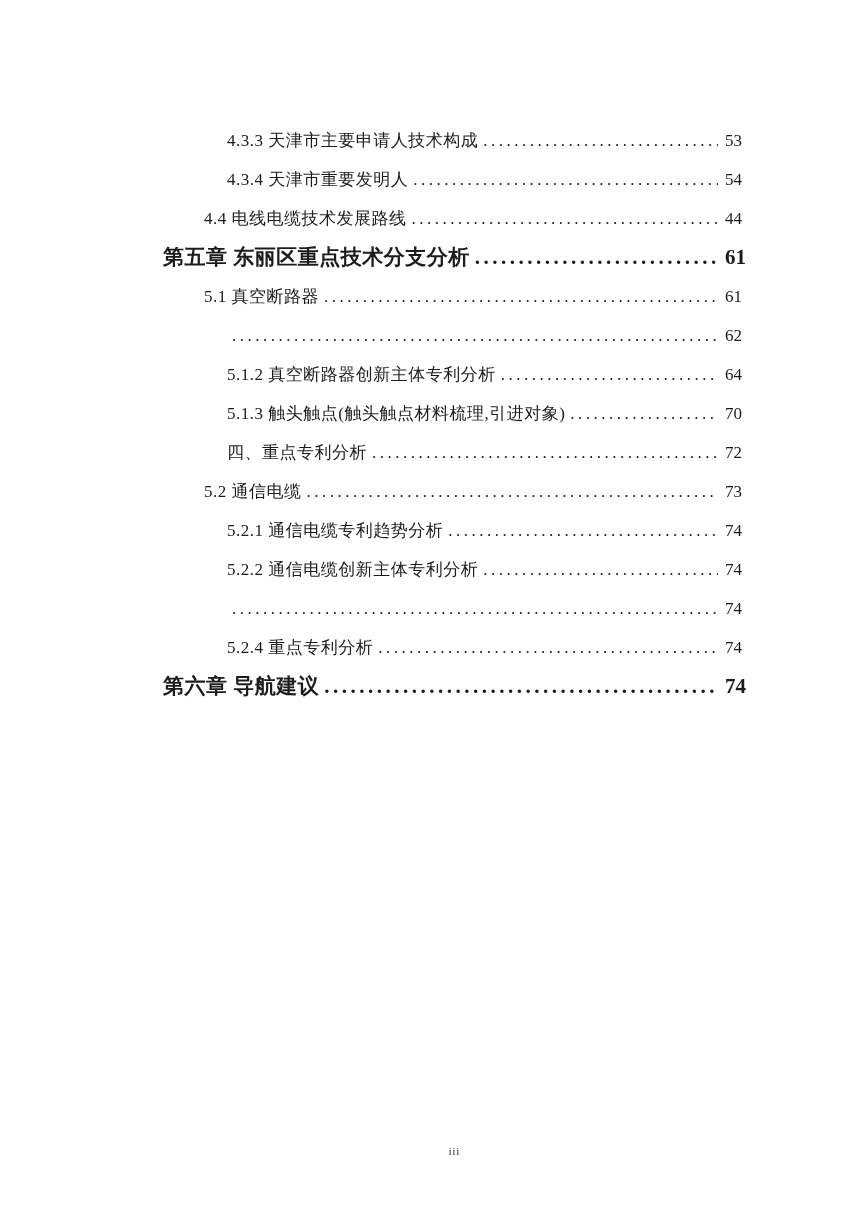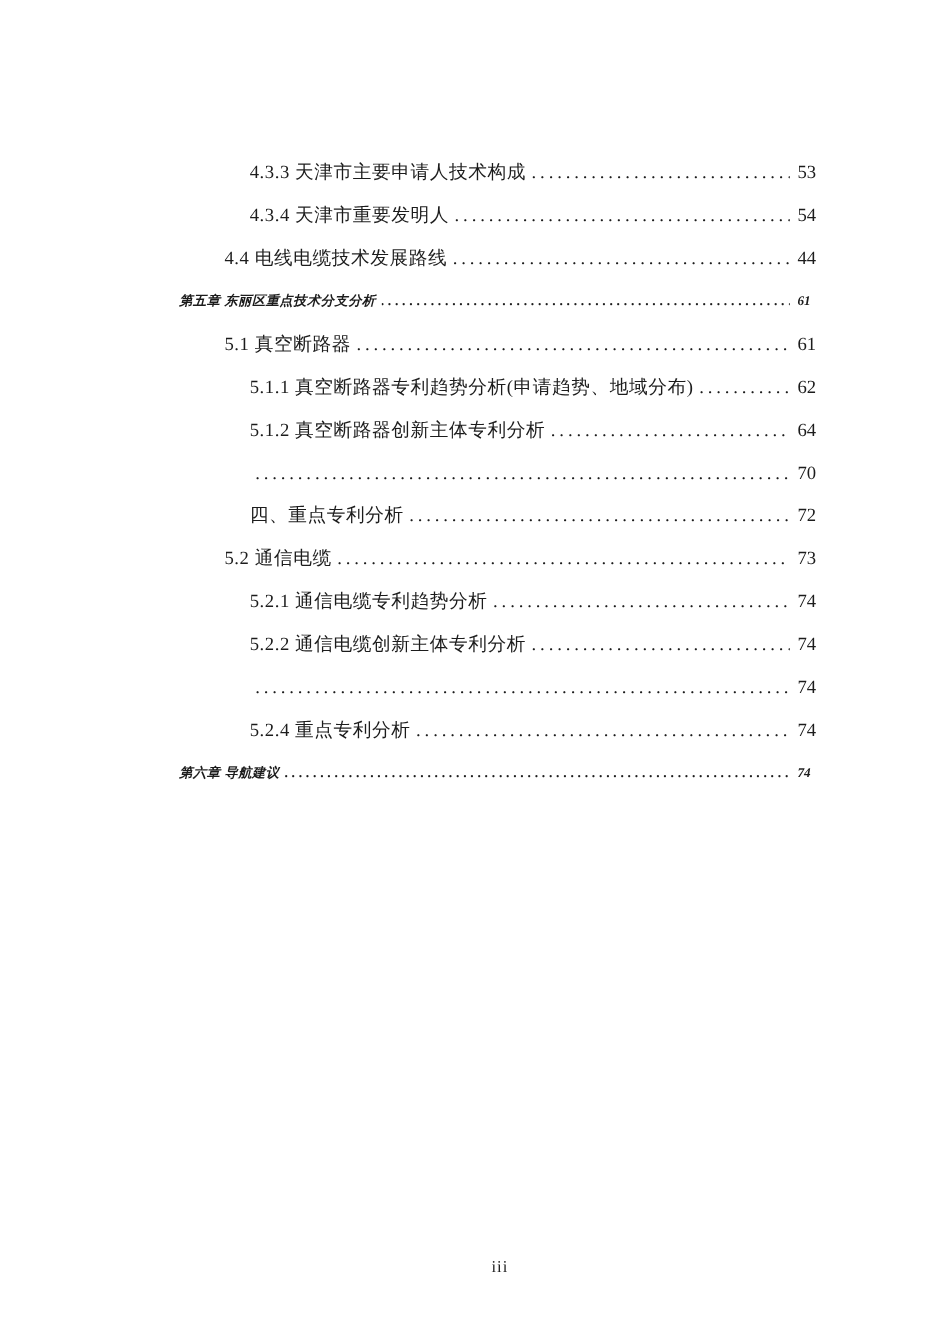--- a/index.html
+++ b/index.html
@@ -15,31 +15,31 @@
     width: 864px;
     height: 1222px;
     background: #ffffff;
     font-family: "Liberation Serif", "DejaVu Serif", serif;
     color: #1c1c1c;
   }
   .toc {
     position: absolute;
     left: 163px;
     right: 118px;
-    top: 137px;
+    top: 121px;
   }
   .toc-row {
     display: flex;
     align-items: baseline;
     line-height: 39px;
     height: 39px;
     font-size: 17px;
     white-space: nowrap;
   }
-  .toc-row.level-1 { padding-left: 0; font-weight: bold; font-size: 12px; font-style: italic; }
+  .toc-row.level-1 { padding-left: 0; font-weight: bold; font-size: 21px; }
   .toc-row.level-2 { padding-left: 41px; }
   .toc-row.level-3 { padding-left: 64px; }
   .toc-label {
     flex: 0 0 auto;
     letter-spacing: 0.5px;
   }
   .leader {
     flex: 1 1 auto;
     overflow: hidden;
     white-space: nowrap;
@@ -51,21 +51,21 @@
   .pagenum {
     flex: 0 0 auto;
     min-width: 21px;
   }
   .footer {
     position: absolute;
     top: 1142px;
     left: 163px;
     width: 583px;
     text-align: center;
-    font-size: 15px;
+    font-size: 10px;
     letter-spacing: 1px;
     line-height: 20px;
   }
 </style>
 </head>
 <body>
 
 <div class="page">
   <div class="toc" id="toc-list">
       <div class="toc-row level-3">
@@ -87,30 +87,30 @@
     <span class="toc-label">第五章 东丽区重点技术分支分析</span>
     <span class="leader" aria-hidden="true">........................................................................................................................................................................................................</span>
     <span class="pagenum">61</span>
   </div>
       <div class="toc-row level-2">
     <span class="toc-label">5.1 真空断路器</span>
     <span class="leader" aria-hidden="true">........................................................................................................................................................................................................</span>
     <span class="pagenum">61</span>
   </div>
       <div class="toc-row level-3">
-    <span class="toc-label">5.1.1 真空断路器专利趋势分析(申请趋势、地域分布)</span>
     <span class="leader" aria-hidden="true">........................................................................................................................................................................................................</span>
     <span class="pagenum">62</span>
   </div>
       <div class="toc-row level-3">
     <span class="toc-label">5.1.2 真空断路器创新主体专利分析</span>
     <span class="leader" aria-hidden="true">........................................................................................................................................................................................................</span>
     <span class="pagenum">64</span>
   </div>
       <div class="toc-row level-3">
+    <span class="toc-label">5.1.3 触头触点(触头触点材料梳理,引进对象)</span>
     <span class="leader" aria-hidden="true">........................................................................................................................................................................................................</span>
     <span class="pagenum">70</span>
   </div>
       <div class="toc-row level-3">
     <span class="toc-label">四、重点专利分析</span>
     <span class="leader" aria-hidden="true">........................................................................................................................................................................................................</span>
     <span class="pagenum">72</span>
   </div>
       <div class="toc-row level-2">
     <span class="toc-label">5.2 通信电缆</span>

